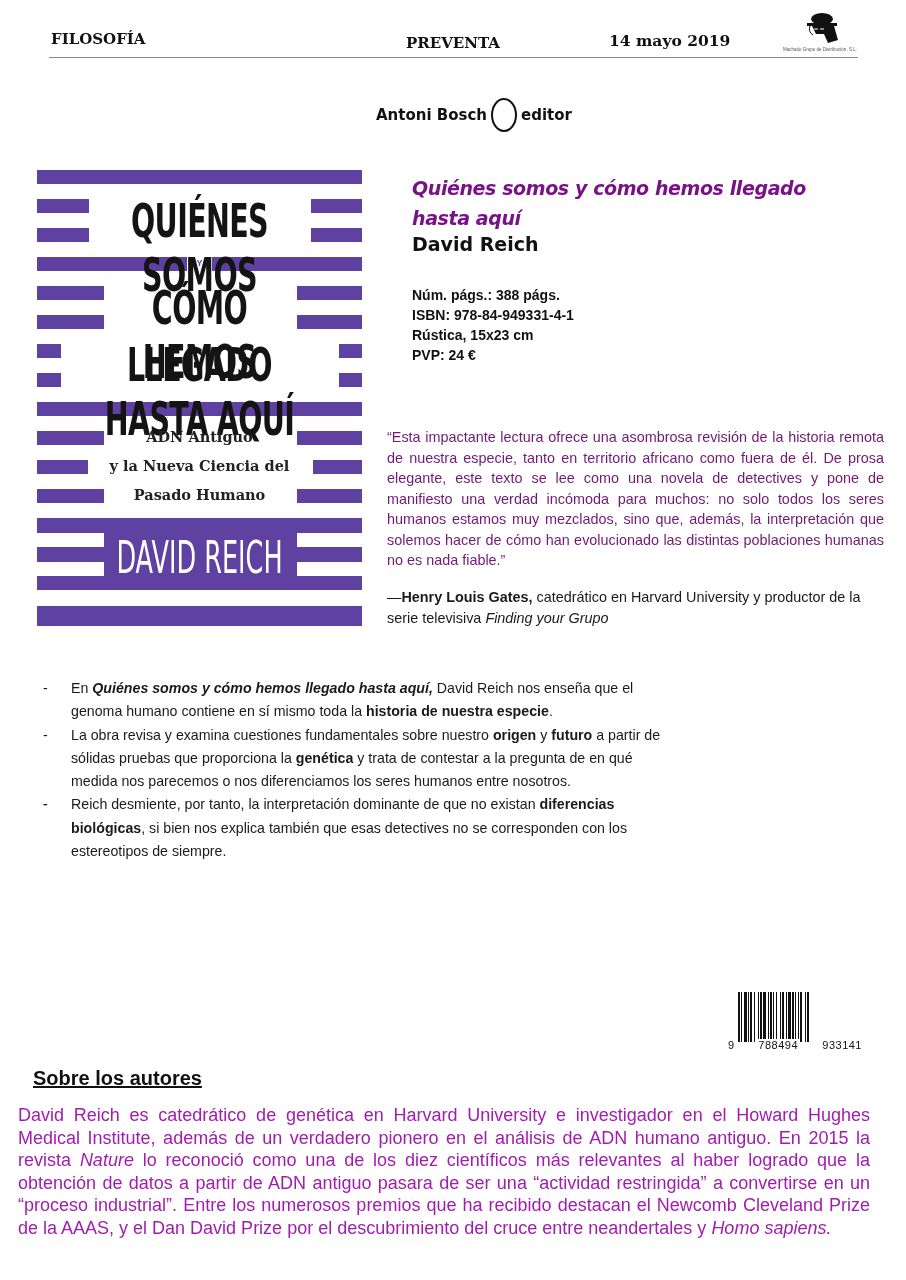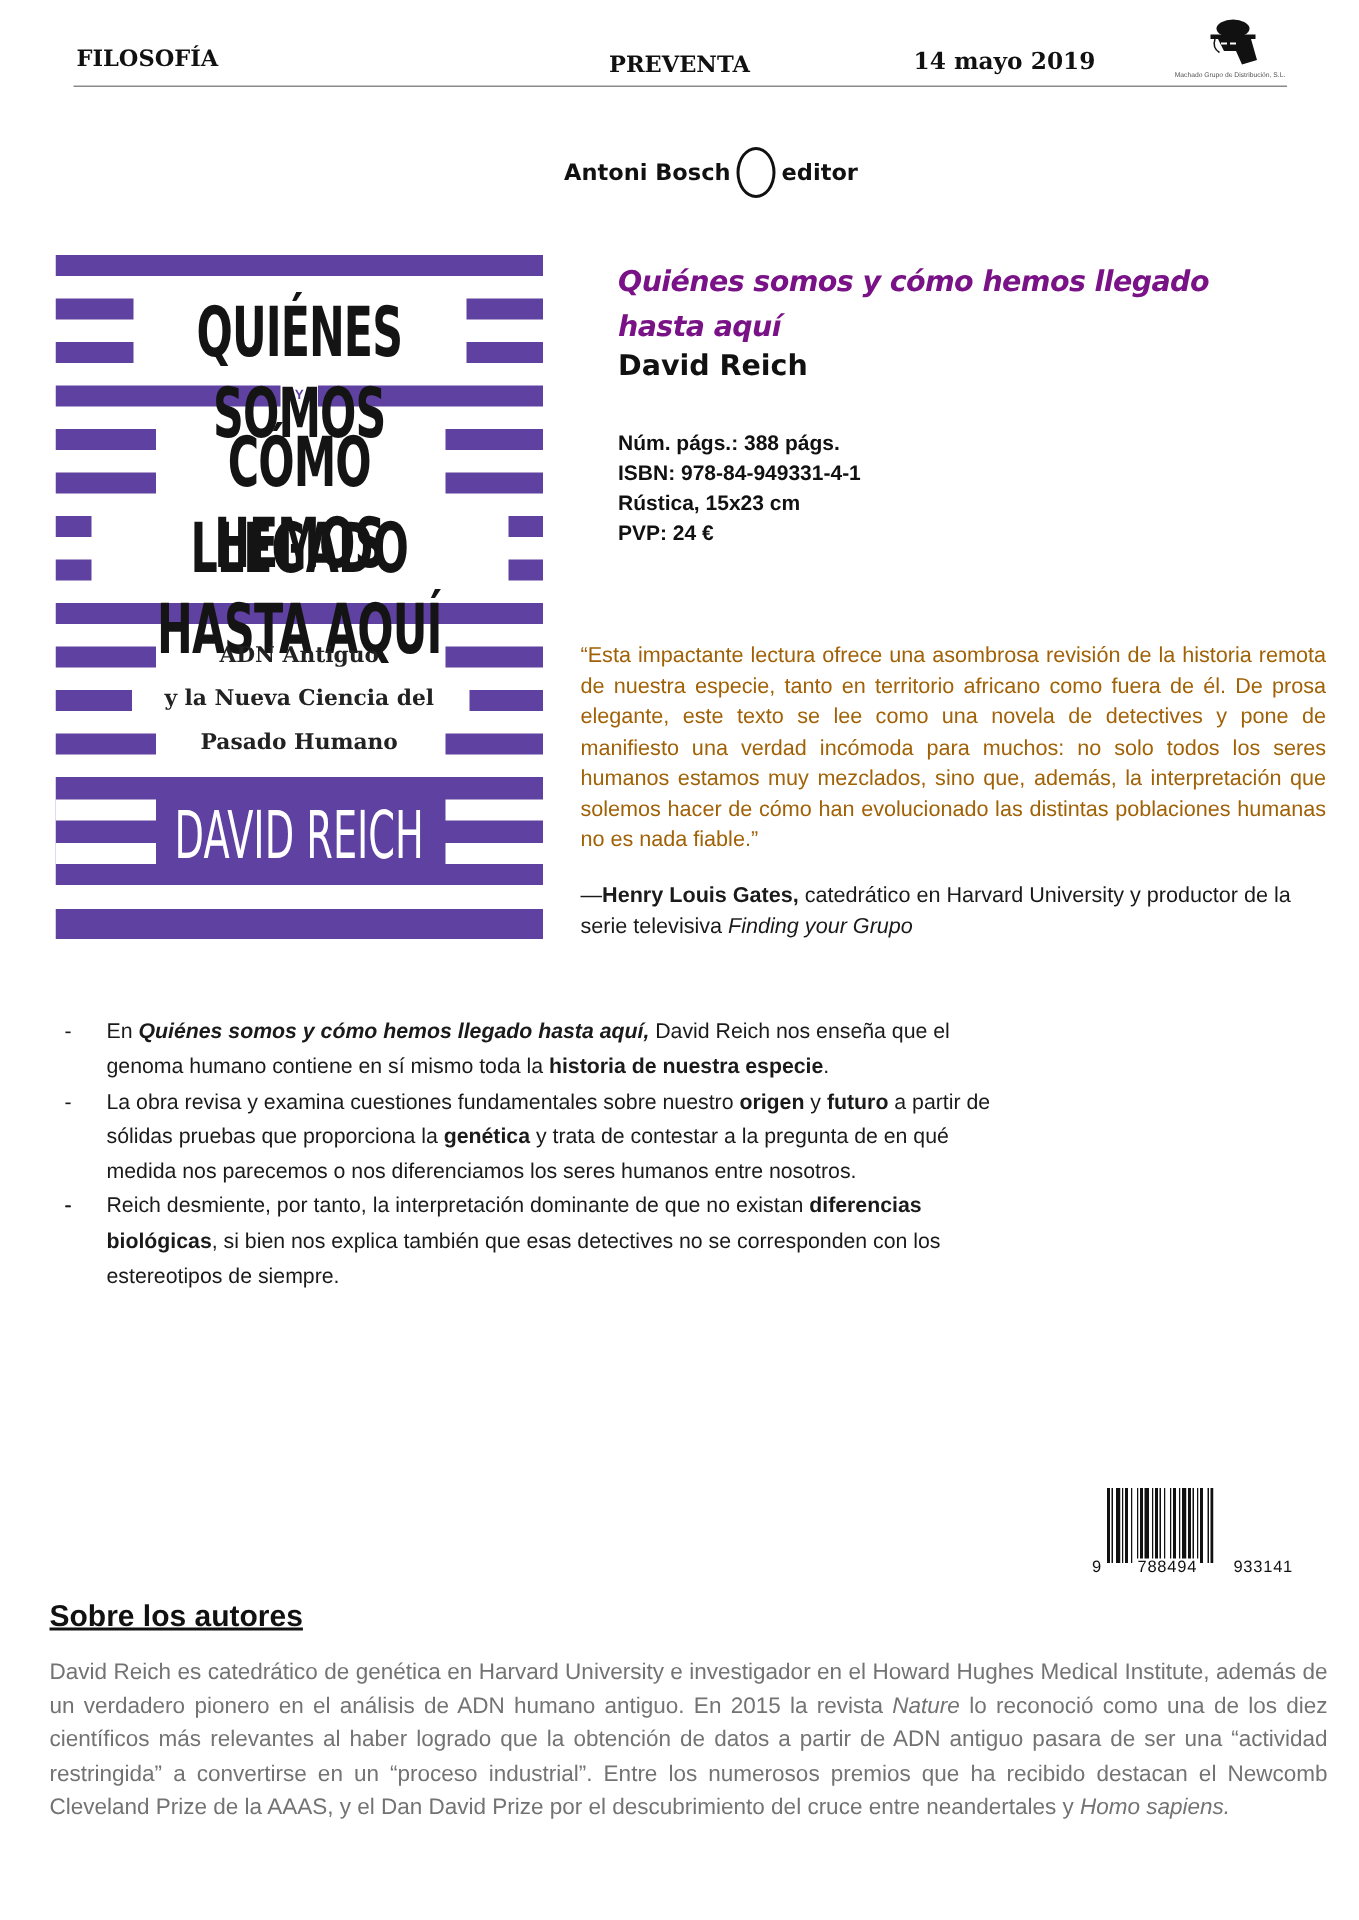--- a/index.html
+++ b/index.html
@@ -27,37 +27,37 @@
     .cov-title { position: absolute; left: 0; width: 325px; text-align: center; font-family: "DejaVu Sans", sans-serif; font-weight: bold; color: #141414; transform: scaleX(0.62); transform-origin: center; letter-spacing: -1px; }
     .cov-sub { position: absolute; left: 0; width: 325px; text-align: center; font-family: "DejaVu Serif", serif; font-weight: bold; font-size: 14.5px; color: #222; }
     #cov-name-band { position: absolute; left: 0; top: 348px; width: 325px; height: 72px; background: #5e41a0; }
     #cov-name { position: absolute; left: 0; top: 362px; width: 325px; text-align: center; color: #fff; font-family: "DejaVu Sans", sans-serif; font-size: 44px; transform: scaleX(0.58); letter-spacing: 0px; }
 
     
     #book-title { left: 412px; top: 173px; width: 420px; font-family: "DejaVu Sans", sans-serif; font-style: italic; font-weight: bold; font-size: 19px; line-height: 30px; color: #7a1287; letter-spacing: -0.4px; }
     #book-author { left: 412px; top: 233px; font-family: "DejaVu Sans", sans-serif; font-weight: bold; font-size: 19px; color: #111; }
     #specs { left: 412px; top: 285px; font-weight: bold; font-size: 14px; line-height: 20px; }
 
-    #quote { left: 387px; top: 427px; width: 497px; font-size: 14.4px; line-height: 20.5px; text-align: justify; color: #a16207; }
+    #quote { left: 387px; top: 427px; width: 497px; font-size: 14.4px; line-height: 20.5px; text-align: justify; color: #701a75; }
     #attrib { left: 387px; top: 587px; width: 500px; font-size: 14.4px; line-height: 20.5px; color: #1a1a1a; }
 
     
     #bullets { left: 40px; top: 677px; width: 640px; font-size: 14.2px; line-height: 23.3px; color: #1a1a1a; }
     #bullets li { list-style: none; position: relative; padding-left: 31px; }
     #bullets li .dash { position: absolute; left: 3px; top: 0; }
 
     
     #barcode { left: 728px; top: 992px; width: 136px; height: 64px; }
     #barcode .bars { position: absolute; left: 10px; top: 0; width: 124px; height: 50px; display: flex; }
     #barcode .bars span { display: block; height: 100%; background: #111; }
     #barcode .digits { position: absolute; left: 0; top: 47px; width: 136px; font-size: 11px; display: flex; justify-content: space-between; background: transparent; }
 
     
     #about-title { left: 33px; top: 1067px; font-weight: bold; font-size: 20px; text-decoration: underline; }
-    #about-body { left: 33px; top: 1104px; width: 852px; font-size: 15px; line-height: 22.5px; text-align: justify; color: #737373; }
+    #about-body { left: 18px; top: 1104px; width: 852px; font-size: 18px; line-height: 22.5px; text-align: justify; color: #a21caf; }
   </style>
 </head>
 <body>
 
 <div class="abs hdr-txt" style="left:51px;top:30px;">FILOSOFÍA</div>
 <div class="abs hdr-txt" style="left:406px;top:34px;">PREVENTA</div>
 <div class="abs hdr-txt" style="left:609px;top:31px;font-size:15.5px;">14 mayo 2019</div>
 
 <div id="dist-logo" class="abs">
   <svg width="80" height="38" viewBox="0 0 80 38">

